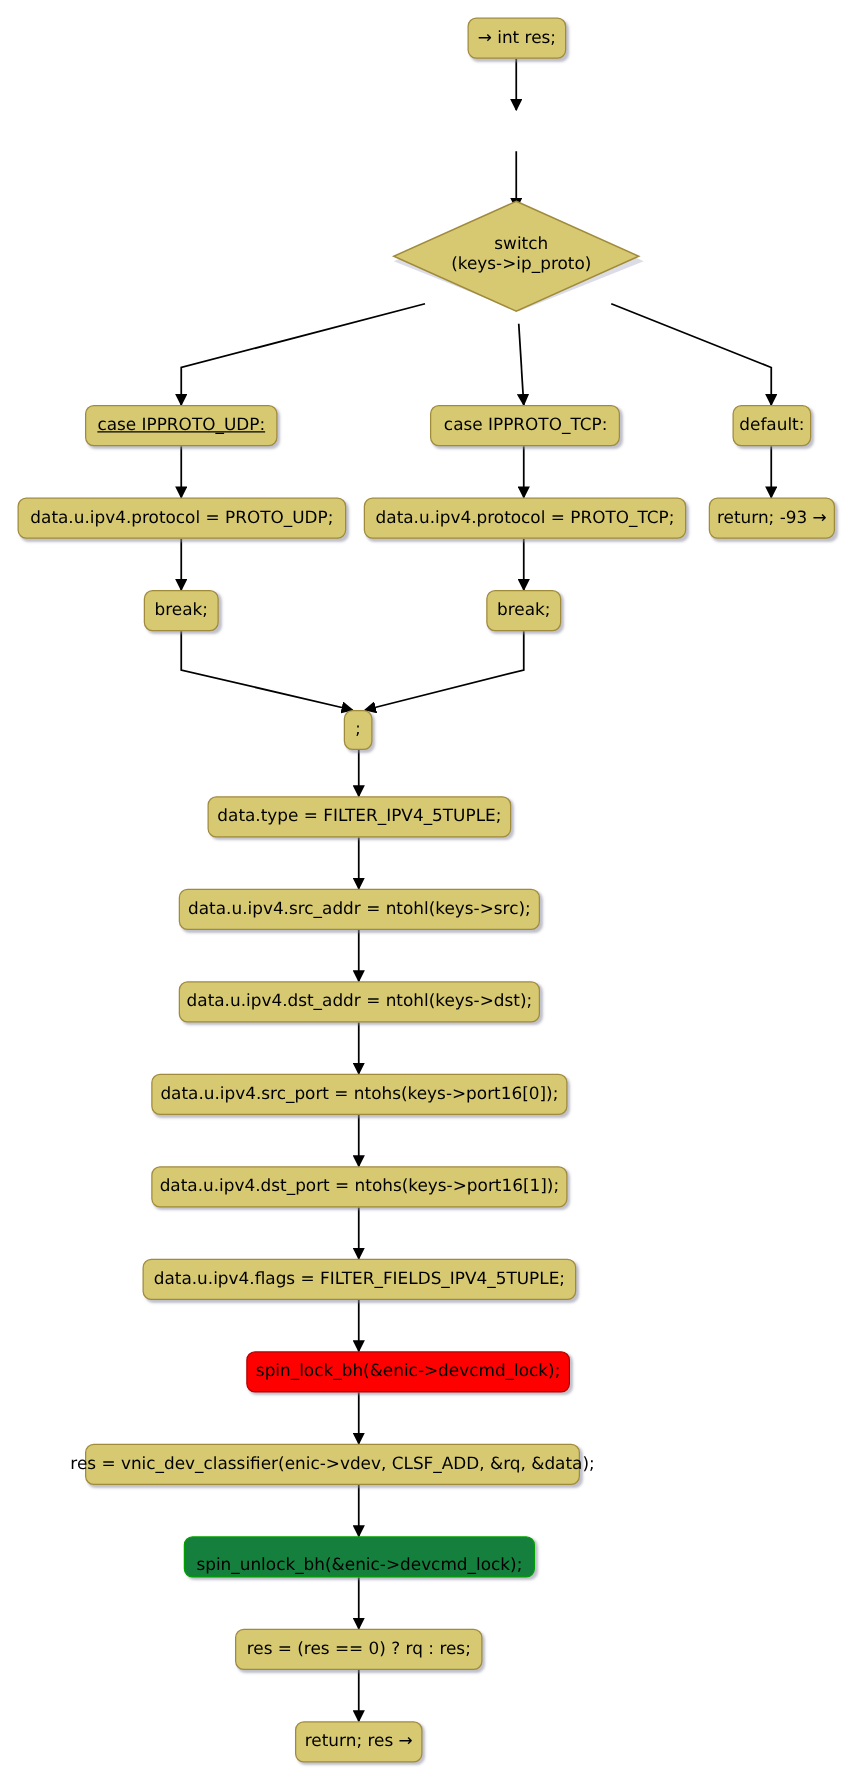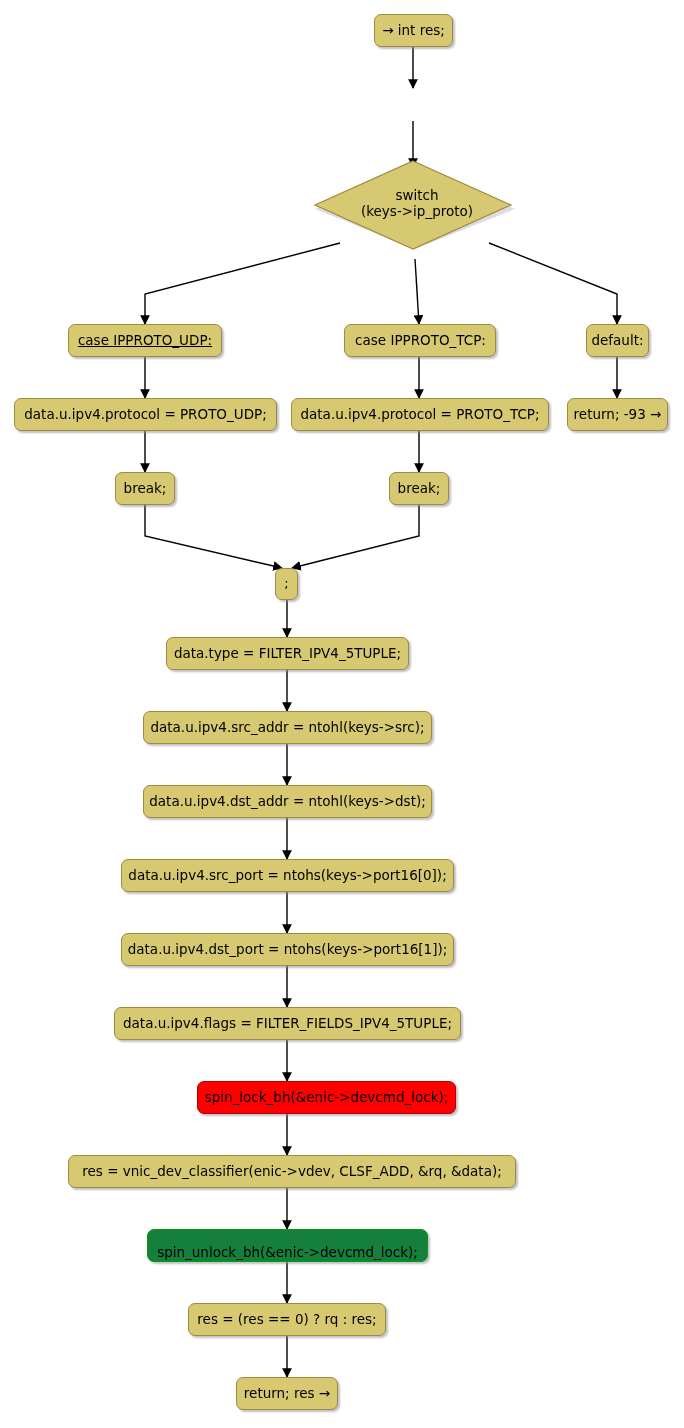--- a/index.html
+++ b/index.html
@@ -202,21 +202,21 @@
   </div>
 
   <div class="node" style="left:114px; top:1007px; width:347px;">
     <span>data.u.ipv4.flags = FILTER_FIELDS_IPV4_5TUPLE;</span>
   </div>
 
   <div class="node red" style="left:158px; top:1081px; width:259px;margin-left:39px;">
     <span>spin_lock_bh(&amp;enic-&gt;devcmd_lock);</span>
   </div>
 
-  <div class="node" style="left:68px; top:1155px; width:448px;">
+  <div class="node" style="left:68px; top:1155px; width:396px;">
     <span>res = vnic_dev_classifier(enic-&gt;vdev, CLSF_ADD, &amp;rq, &amp;data);</span>
   </div>
 
   <div class="node green" style="left:147px; top:1229px; width:281px;">
     <span>spin_unlock_bh(&amp;enic-&gt;devcmd_lock);</span>
   </div>
 
   <div class="node" style="left:188px; top:1303px; width:198px;">
     <span>res = (res == 0) ? rq : res;</span>
   </div>

